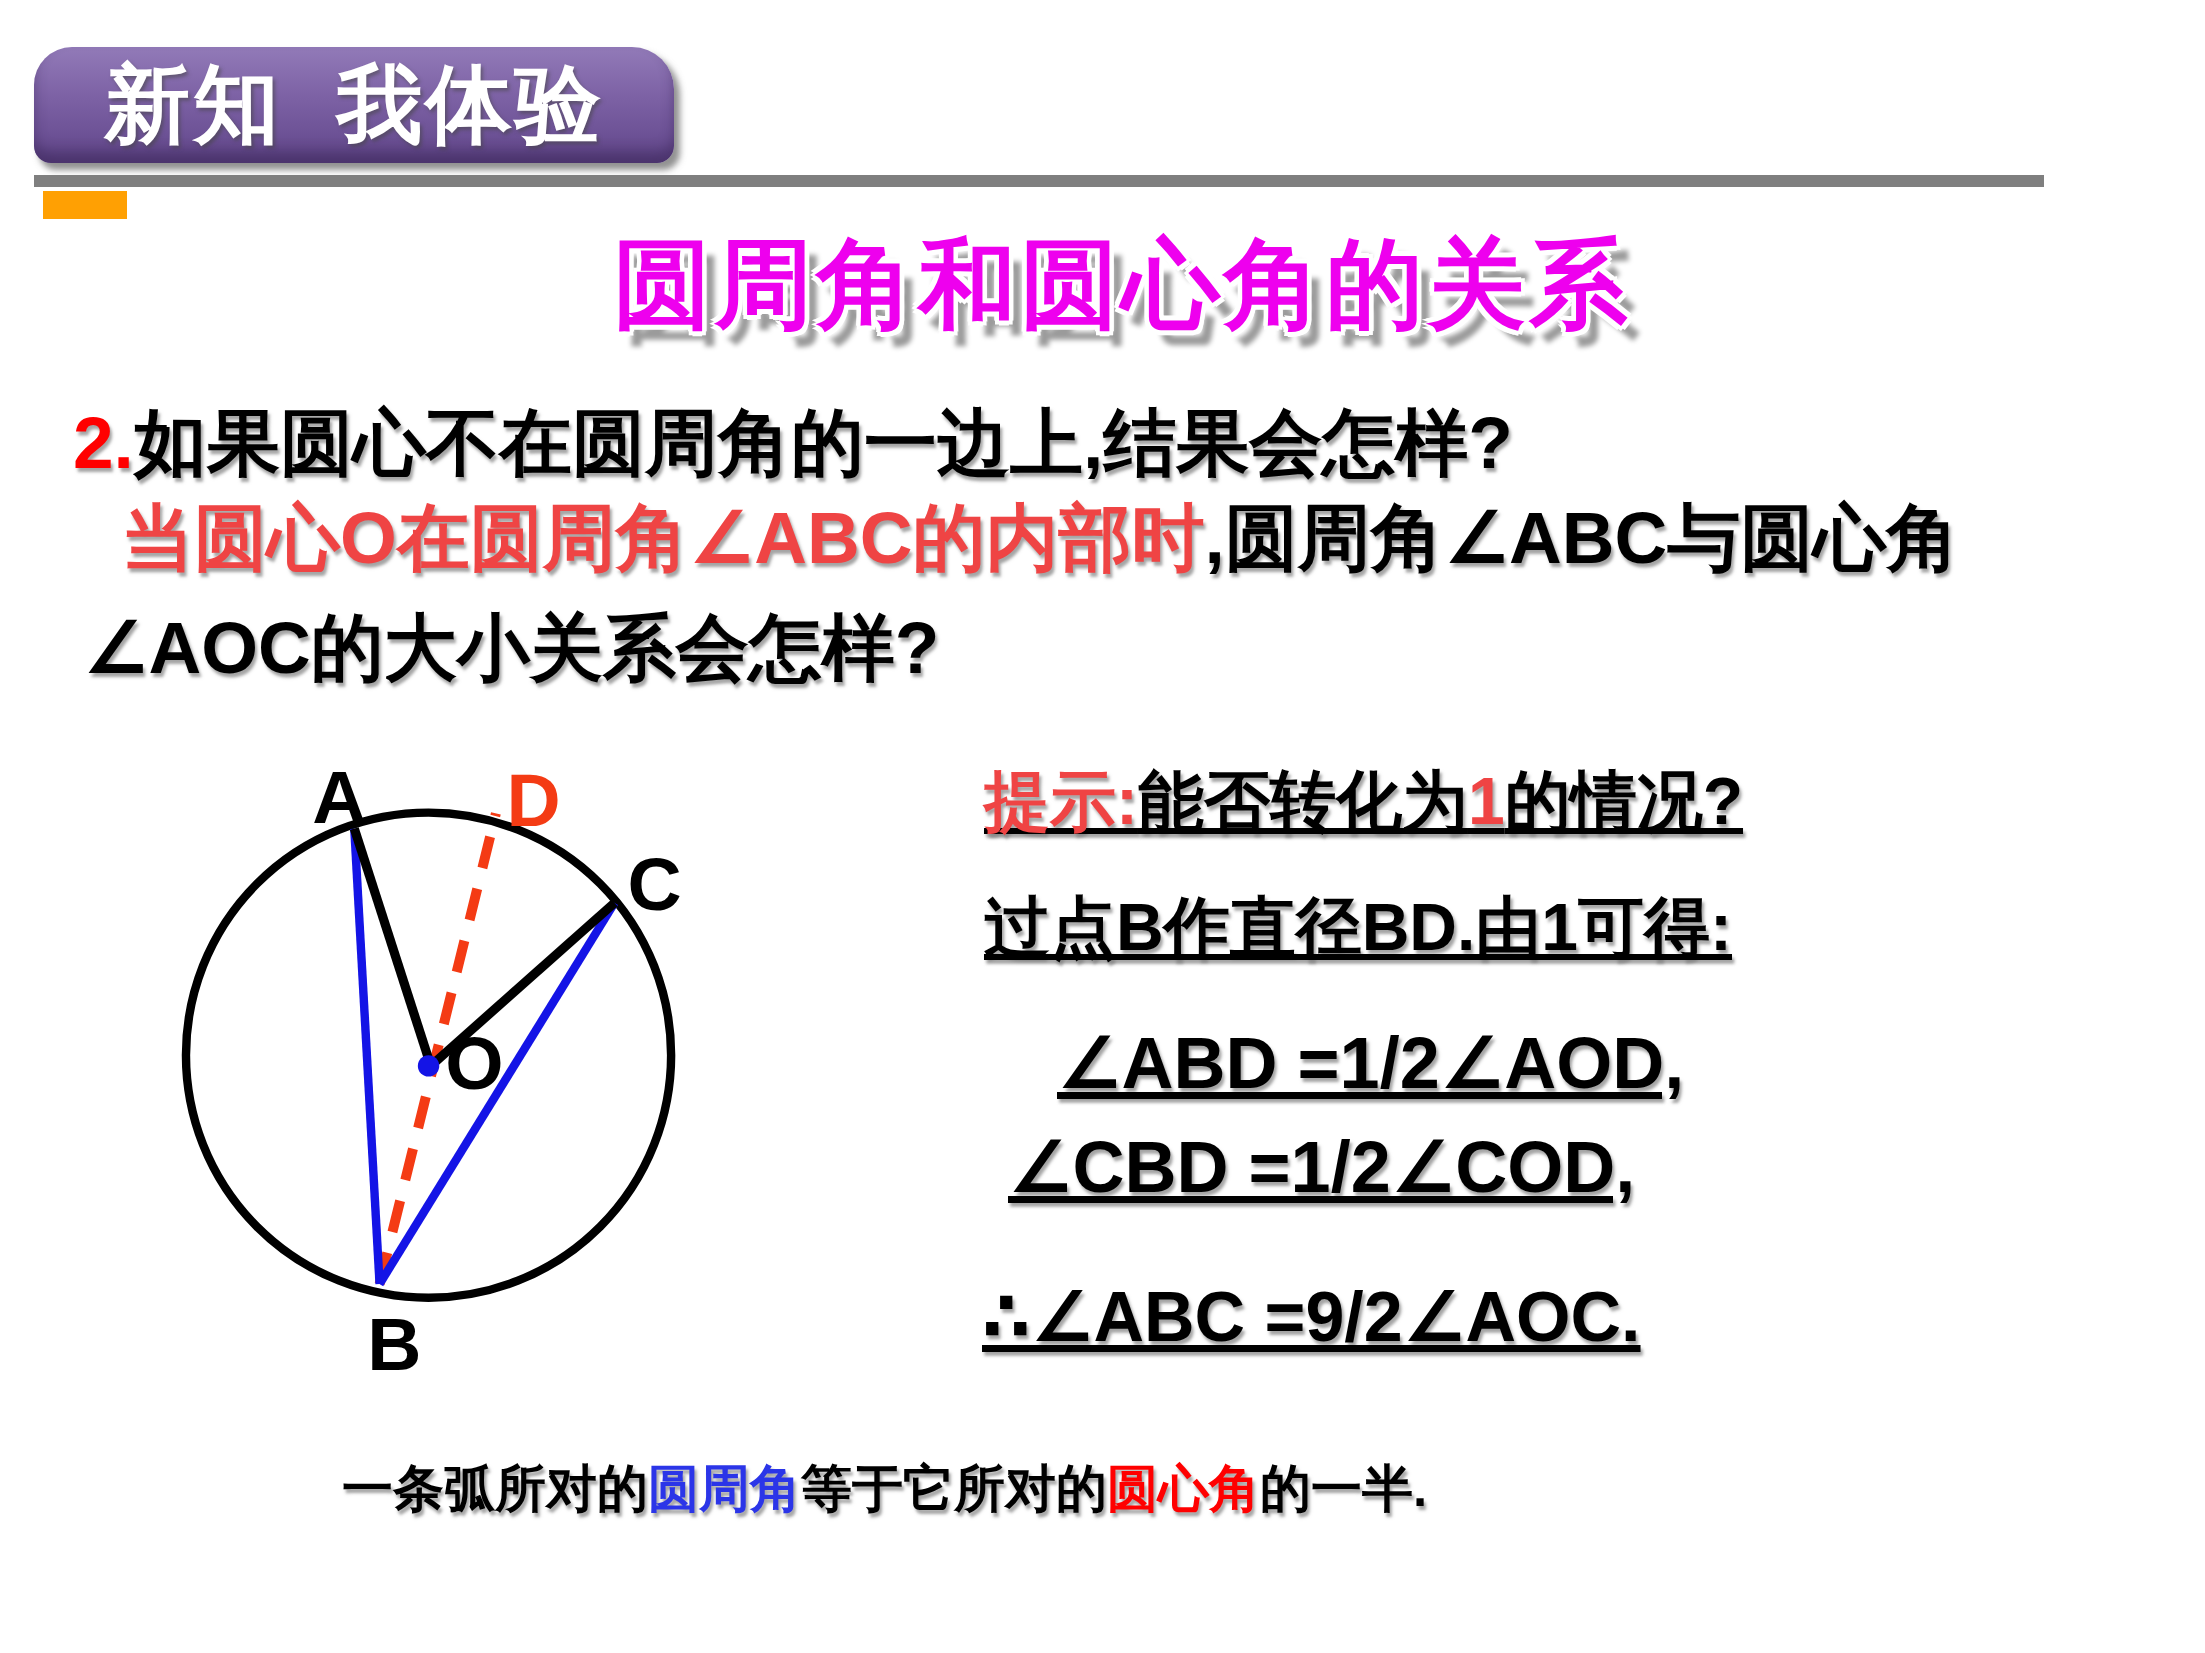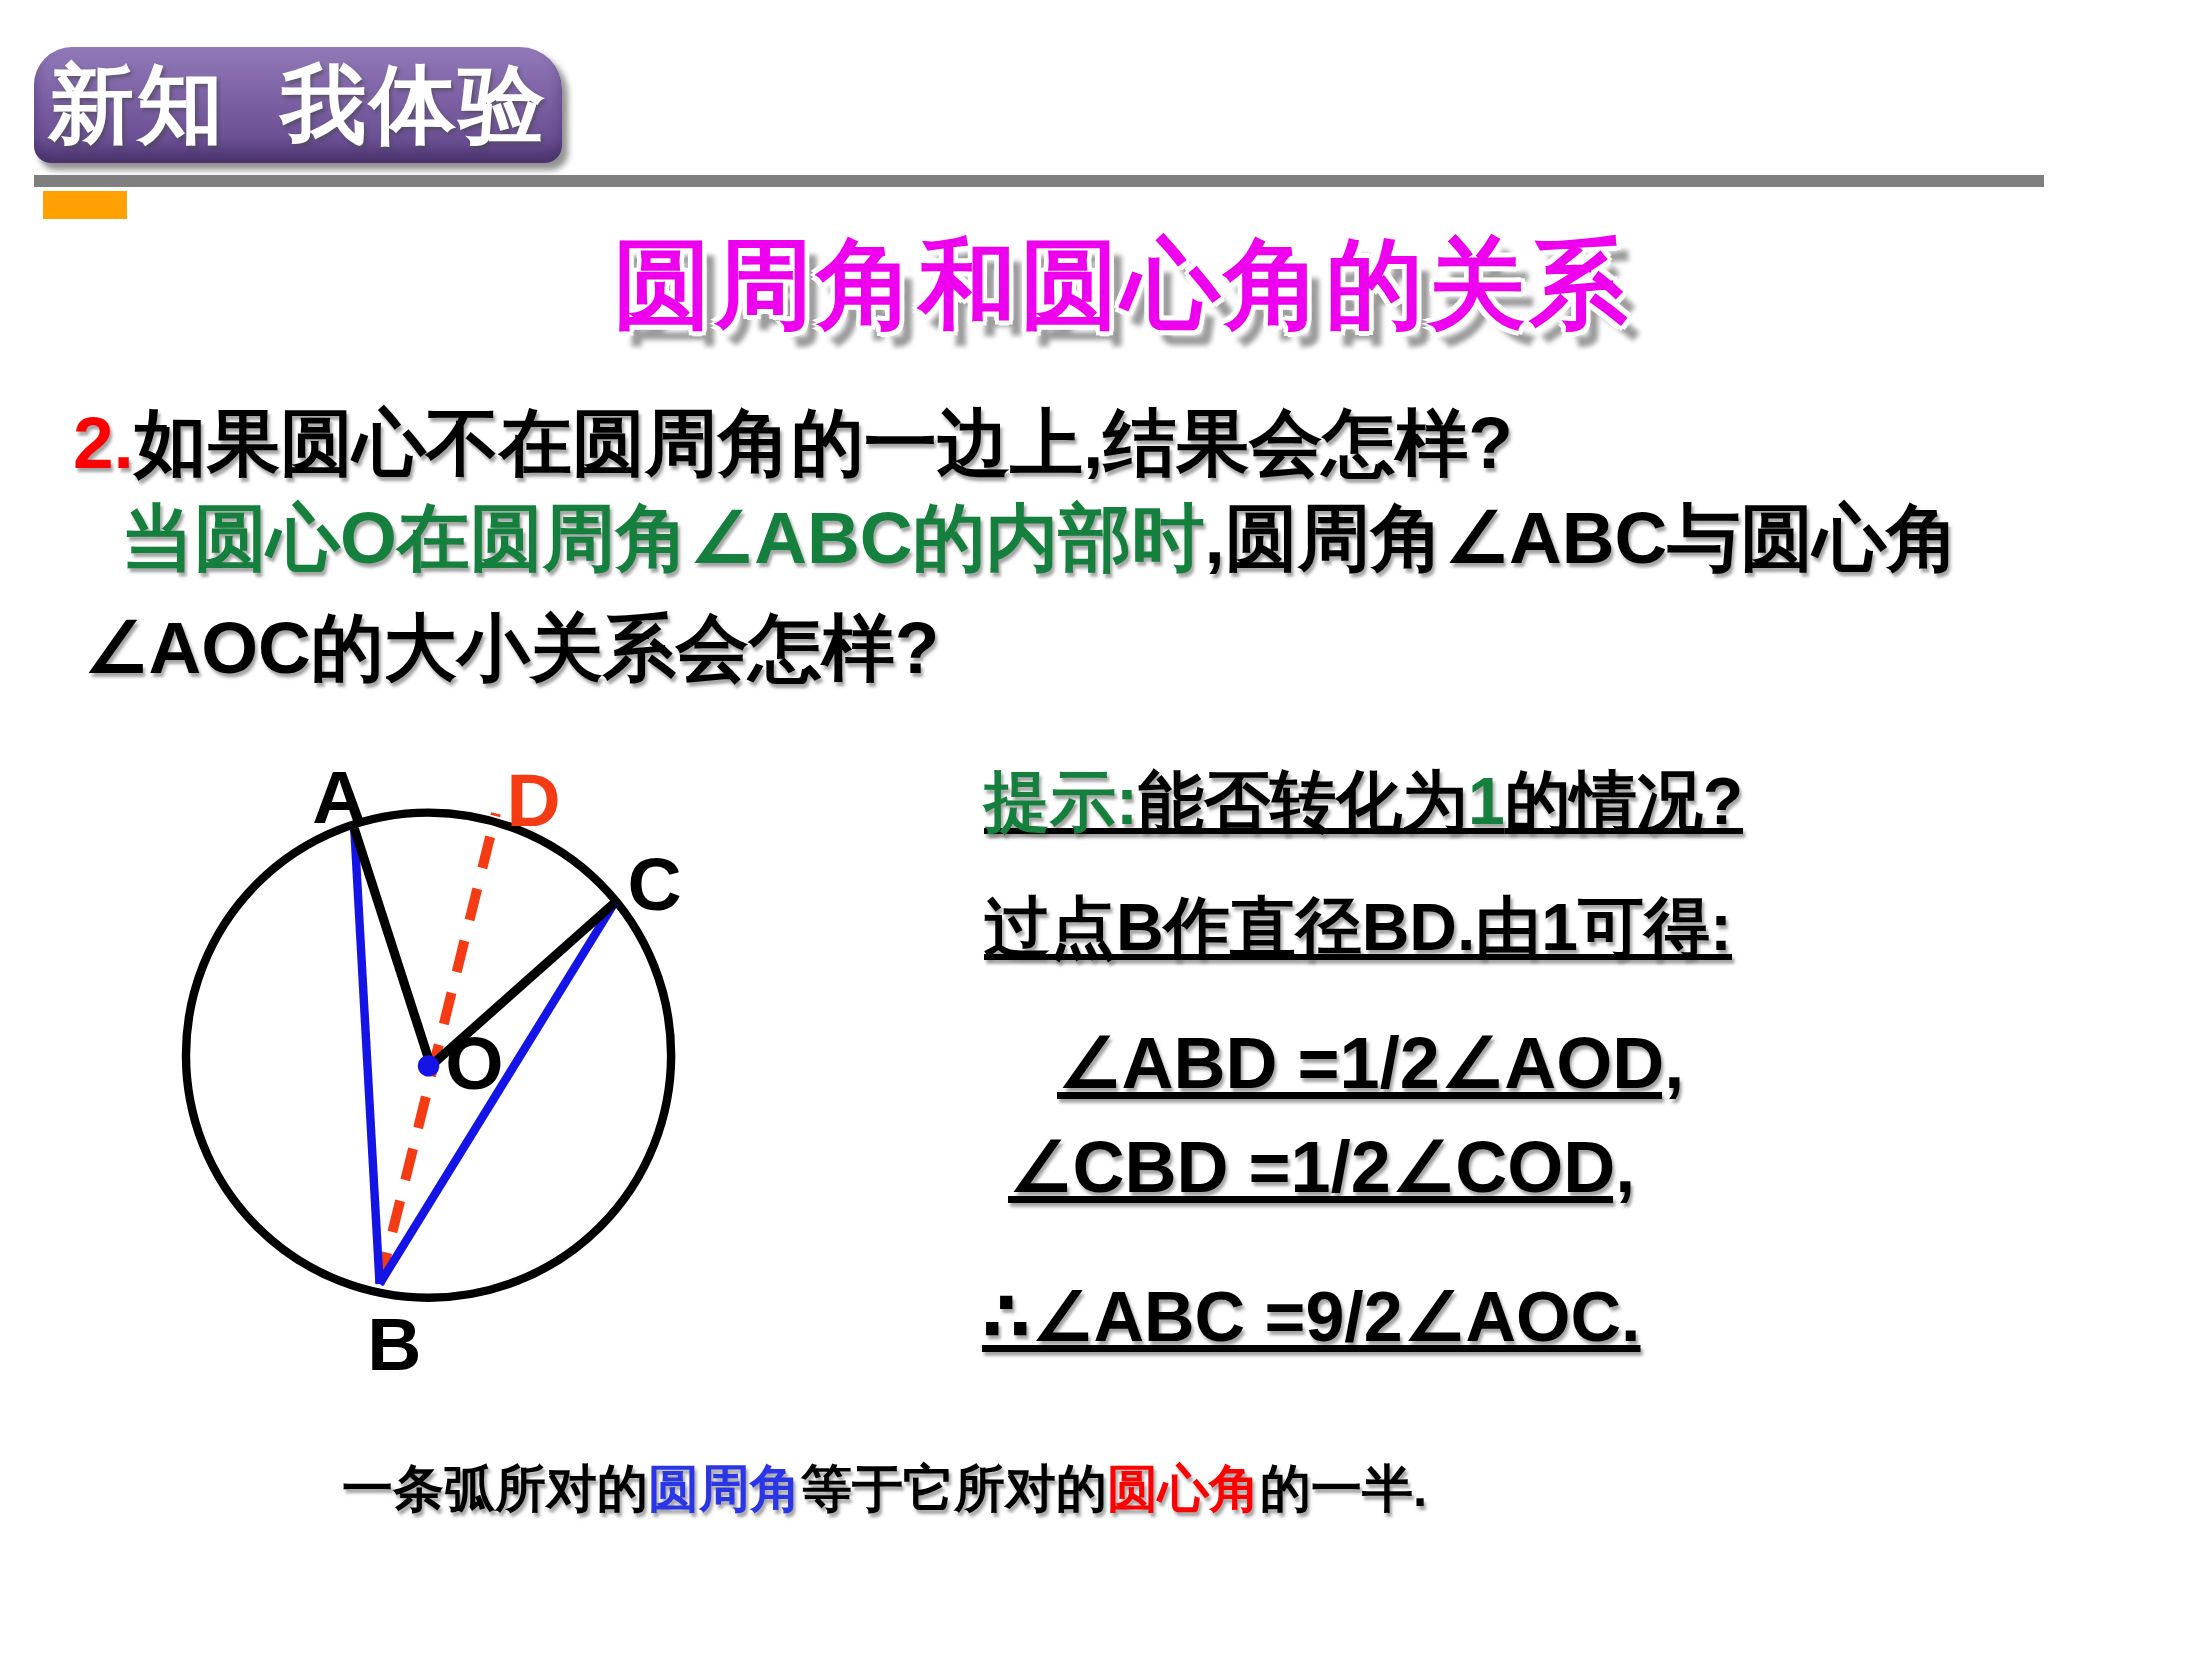--- a/index.html
+++ b/index.html
@@ -7,21 +7,21 @@
     width:2205px;height:1654px;
     background:#ffffff;
     font-family:"Liberation Sans","DejaVu Sans",sans-serif;
     position:relative;
     overflow:hidden;
   }
   .abs{position:absolute;}
 
   
   .badge{
-    left:34px;top:47px;width:528px;height:116px;
+    left:34px;top:47px;width:640px;height:116px;
     background:linear-gradient(180deg,#927ab8 0%,#7e63a6 40%,#6d5296 75%,#5d4383 100%);
     border-radius:38px 42px 17px 17px;
     box-shadow:5.4px 6.9px 6.9px rgba(110,110,110,0.75), inset 0 -10.7px 12.3px rgba(50,30,80,0.45);
     display:flex;align-items:center;justify-content:center;
   }
   .badge span{
     color:#ffffff;font-weight:bold;font-size:86px;
     white-space:pre;letter-spacing:3.1px;
     text-shadow:2.3px 3.1px 3.8px rgba(70,70,70,0.55);
   }
@@ -48,21 +48,21 @@
   
   .qline{
     font-size:73px;font-weight:bold;color:#000000;white-space:nowrap;
     line-height:77px;
     text-shadow:2.3px 3.8px 3.1px rgba(125,125,125,0.7);
   }
   .q1{left:73px;top:404px;}
   .q2{left:121px;top:499px;}
   .q3{left:47px;top:609px;margin-left:36px;}
   .red{color:#ff0000;}
-  .blue{color:#15803d;margin-top:33px;}
+  .blue{color:#ef4444;margin-top:33px;}
 
   
   .rline{
     font-size:66px;font-weight:bold;color:#000000;white-space:nowrap;
     line-height:74px;
     text-shadow:2.3px 3.8px 3.1px rgba(125,125,125,0.7);
     text-decoration:underline;
   }
   .hint{left:984px;top:764px;}
   .construction{left:984px;top:890px;}

